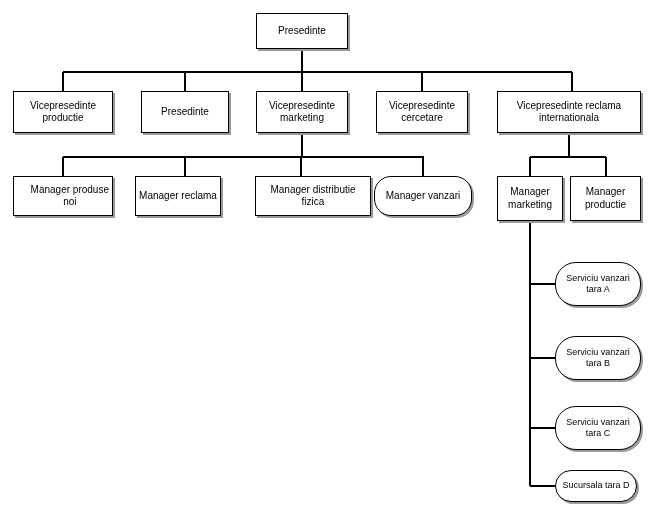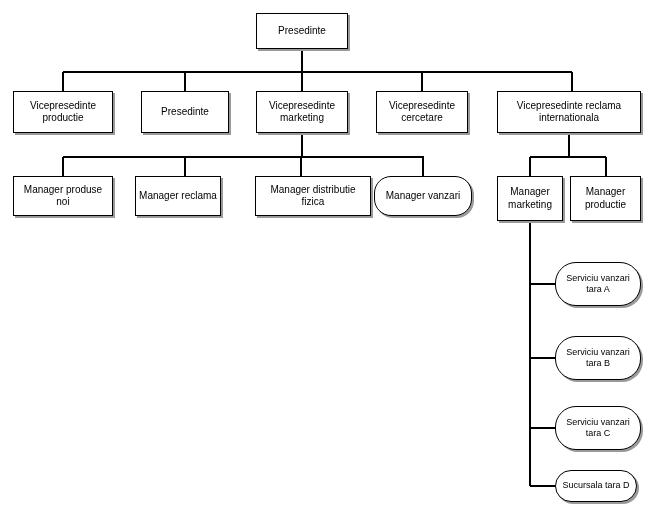--- a/index.html
+++ b/index.html
@@ -99,21 +99,21 @@
   <div class="node fs-10" style="left:376px; top:91px; width:92px; height:42px;">
     <span class="node-label">Vicepresedinte
 cercetare</span>
   </div>
 
   <div class="node fs-10" style="left:497px; top:91px; width:144px; height:42px;">
     <span class="node-label">Vicepresedinte reclama
 internationala</span>
   </div>
 
-  <div class="node fs-10" style="left:13px; top:176px; width:100px; height:40px;">
+  <div class="node fs-10" style="left:13px; top:176px; width:100px; height:40px;justify-content:flex-end;">
     <span class="node-label">Manager produse
 noi</span>
   </div>
 
   <div class="node fs-10" style="left:135px; top:176px; width:86px; height:40px;">
     <span class="node-label">Manager reclama</span>
   </div>
 
   <div class="node fs-10" style="left:255px; top:176px; width:116px; height:40px;">
     <span class="node-label">Manager distributie

